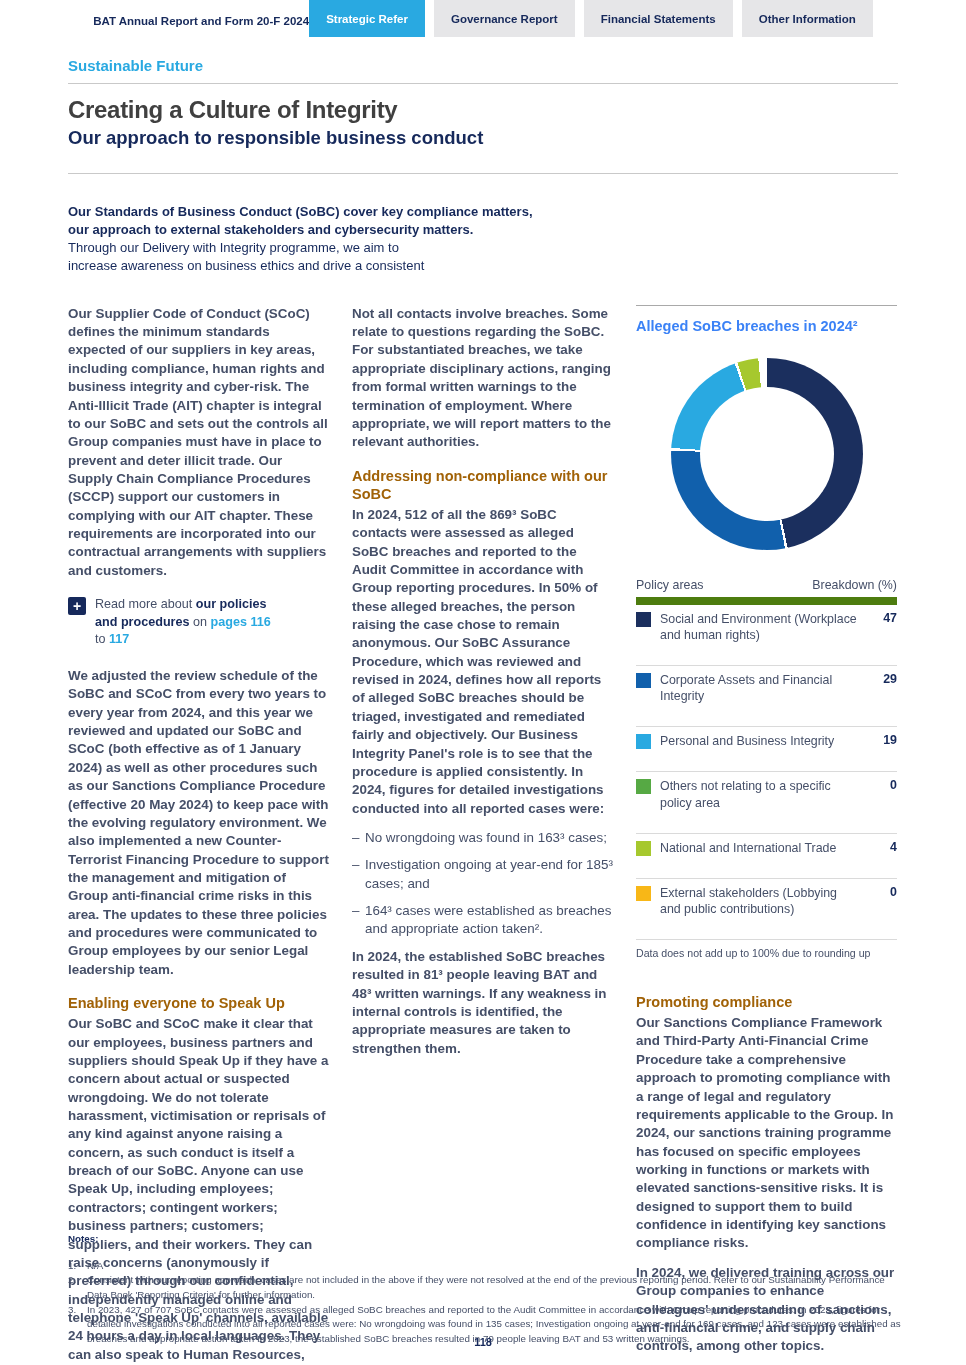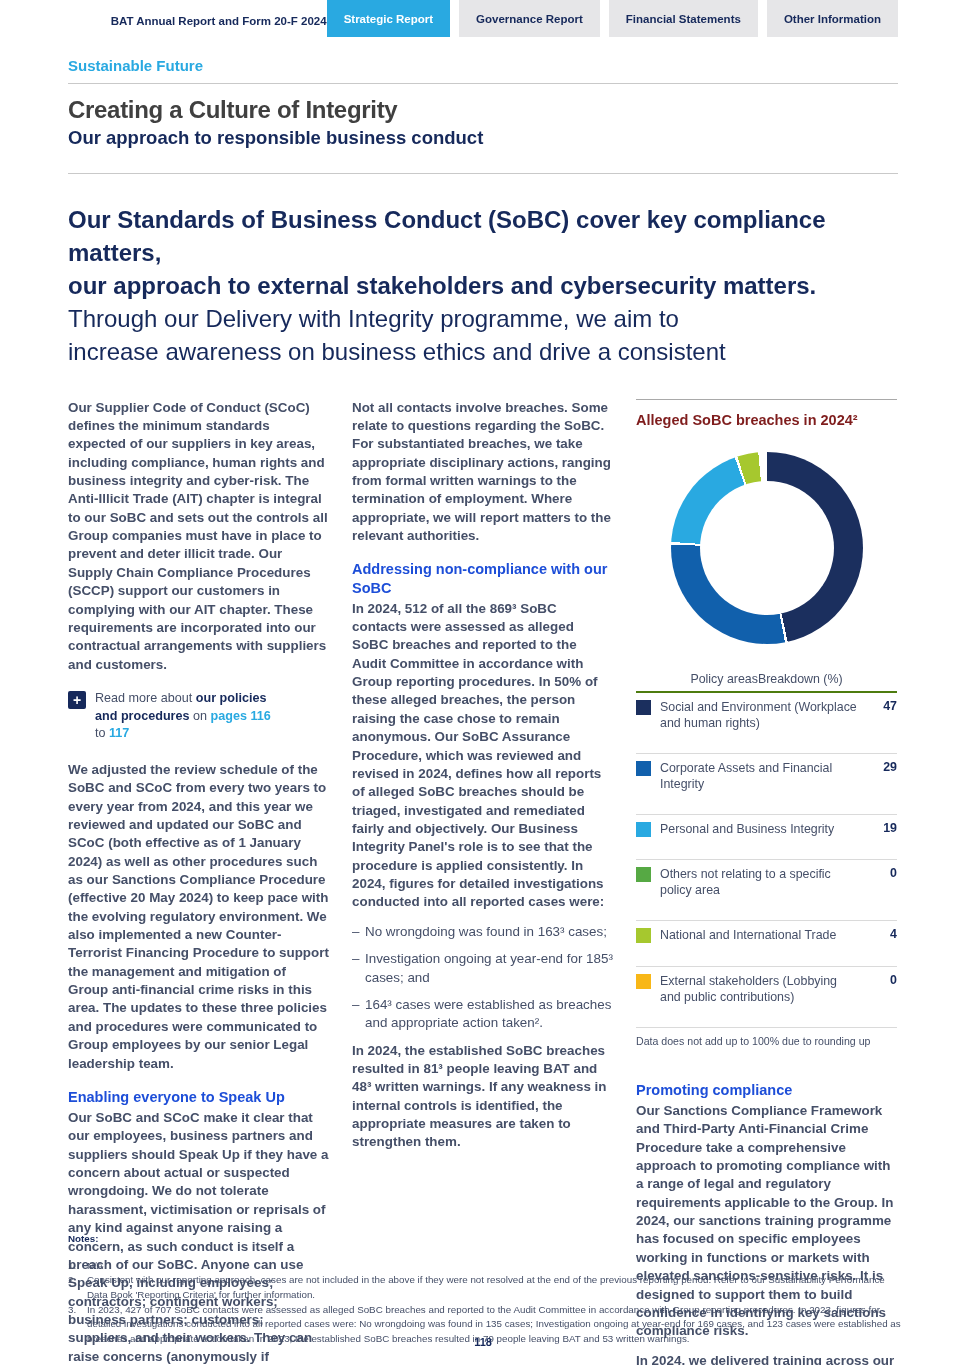--- a/index.html
+++ b/index.html
@@ -1,62 +1,62 @@
 <!DOCTYPE html>
 <html><head>
 <meta charset="utf-8">
 <style>
   * { margin:0; padding:0; box-sizing:border-box; }
   html,body { background:#ffffff; }
   body { font-family:"Liberation Sans", sans-serif; }
   .page { position:relative; width:966px; height:1365px; background:#fff; overflow:hidden; }
 
   
-  .topbar { display:flex; justify-content:flex-end; align-items:flex-start; }
+  .topbar { display:flex; justify-content:center; align-items:flex-start; }
   .report-title { margin:15px 0 0 68px; font-size:11.5px; font-weight:bold; color:#16295B; }
   .tabs { display:flex; gap:9px; margin-right:68px; }
   .tab { height:37px; display:flex; align-items:center; justify-content:center; padding:0 17px;
          background:#E6E6E8; color:#16295B; font-size:11.5px; font-weight:bold; cursor:pointer; }
   .tab.active { background:#29A9E1; color:#ffffff; }
 
   .eyebrow { margin:20px 68px 0; font-size:15px; font-weight:bold; color:#29A9E1; }
   .rule { margin:9px 68px 0; border:none; border-top:1px solid #C9C9C9; }
   h1.page-title { margin:12px 68px 0; font-size:24px; letter-spacing:-0.3px; color:#404040; }
   .page-subtitle { margin:3px 68px 0; font-size:18.5px; font-weight:bold; color:#16295B; }
   .rule2 { margin:24px 68px 0; border:none; border-top:1px solid #C9C9C9; }
 
-  .intro { margin:29px 68px 0; font-size:24px; line-height:1.38; color:#16295B; }
+  .intro { margin:29px 68px 0; font-size:13px; line-height:1.38; color:#16295B; }
   .intro .b { display:block; font-weight:bold; }
   .intro .r { display:block; font-weight:normal; }
 
   .cols { display:flex; gap:23px; margin:30px 68px 0; }
   .col { width:261px; flex:0 0 261px; }
 
   .body-p { font-size:13.4px; line-height:1.37; color:#454F68; margin-bottom:11px;font-weight:bold; }
-  .sec-h { font-size:14.5px; font-weight:bold; color:#1d4ed8; margin:15px 0 3px; line-height:1.25; }
+  .sec-h { font-size:14.5px; font-weight:bold; color:#a16207; margin:15px 0 3px; line-height:1.25; }
 
   .readmore { display:flex; gap:9px; margin:16px 0 18px; width:215px; }
   .rm-icon { flex:0 0 18px; width:18px; height:18px; background:#16295B; border-radius:2px;
              color:#fff; font-size:14px; font-weight:bold; line-height:18px; text-align:center; margin-top:1px; }
   .rm-text { font-size:12.6px; line-height:1.4; color:#454F68; }
   .rm-text .bold { font-weight:bold; color:#16295B; }
   .rm-text .link { color:#29A9E1; font-weight:bold; cursor:pointer; }
 
   .bullet { position:relative; padding-left:13px; font-size:13.4px; line-height:1.37; color:#454F68; margin-bottom:9px; }
   .bullet::before { content:"\2013"; position:absolute; left:0; }
 
   
   .chart-card { border-top:1px solid #A9A9A9; padding-top:12px; }
-  .chart-title { font-size:14.5px; font-weight:bold; color:#7f1d1d; }
+  .chart-title { font-size:14.5px; font-weight:bold; color:#3b82f6; }
   .donut { width:192px; height:192px; border-radius:50%; margin:24px auto 28px; position:relative; }
   .donut::after { content:""; position:absolute; inset:29px; background:#fff; border-radius:50%; }
 
   .ptable { width:100%; font-size:12.4px; }
-  .ptable-head { display:flex; justify-content:center; color:#454F68; padding-bottom:5px;
-                 border-bottom:2px solid #4d7c0f; }
+  .ptable-head { display:flex; justify-content:space-between; color:#454F68; padding-bottom:5px;
+                 border-bottom:8px solid #4d7c0f; }
   .prow { display:flex; align-items:flex-start; padding:6px 0 22px; border-bottom:1px solid #DADADA; }
   .swatch { flex:0 0 15px; width:15px; height:15px; margin:1px 9px 0 0; }
   .plabel { flex:1; color:#454F68; line-height:1.3; padding-right:8px; }
   .pvalue { flex:0 0 28px; text-align:right; font-weight:bold; color:#16295B; }
   .chart-foot { font-size:10.6px; color:#454F68; margin-top:7px; }
 
   .promoting { margin-top:34px; }
 
   
   .notes { position:absolute; left:68px; right:62px; top:1232px; font-size:9.8px; line-height:1.5; color:#454F68; }
@@ -69,21 +69,21 @@
             font-size:11px; font-weight:bold; color:#16295B; }
 </style>
 </head>
 <body>
 
 <div class="page">
 
   <div class="topbar">
     <div class="report-title">BAT Annual Report and Form 20-F 2024</div>
     <div class="tabs">
-      <div class="tab active">Strategic Report</div>
+      <div class="tab active">Strategic Refer</div>
       <div class="tab">Governance Report</div>
       <div class="tab">Financial Statements</div>
       <div class="tab">Other Information</div>
     </div>
   </div>
 
   <div class="eyebrow">Sustainable Future</div>
   <hr class="rule">
   <h1 class="page-title">Creating a Culture of Integrity</h1>
   <div class="page-subtitle">Our approach to responsible business conduct</div>

